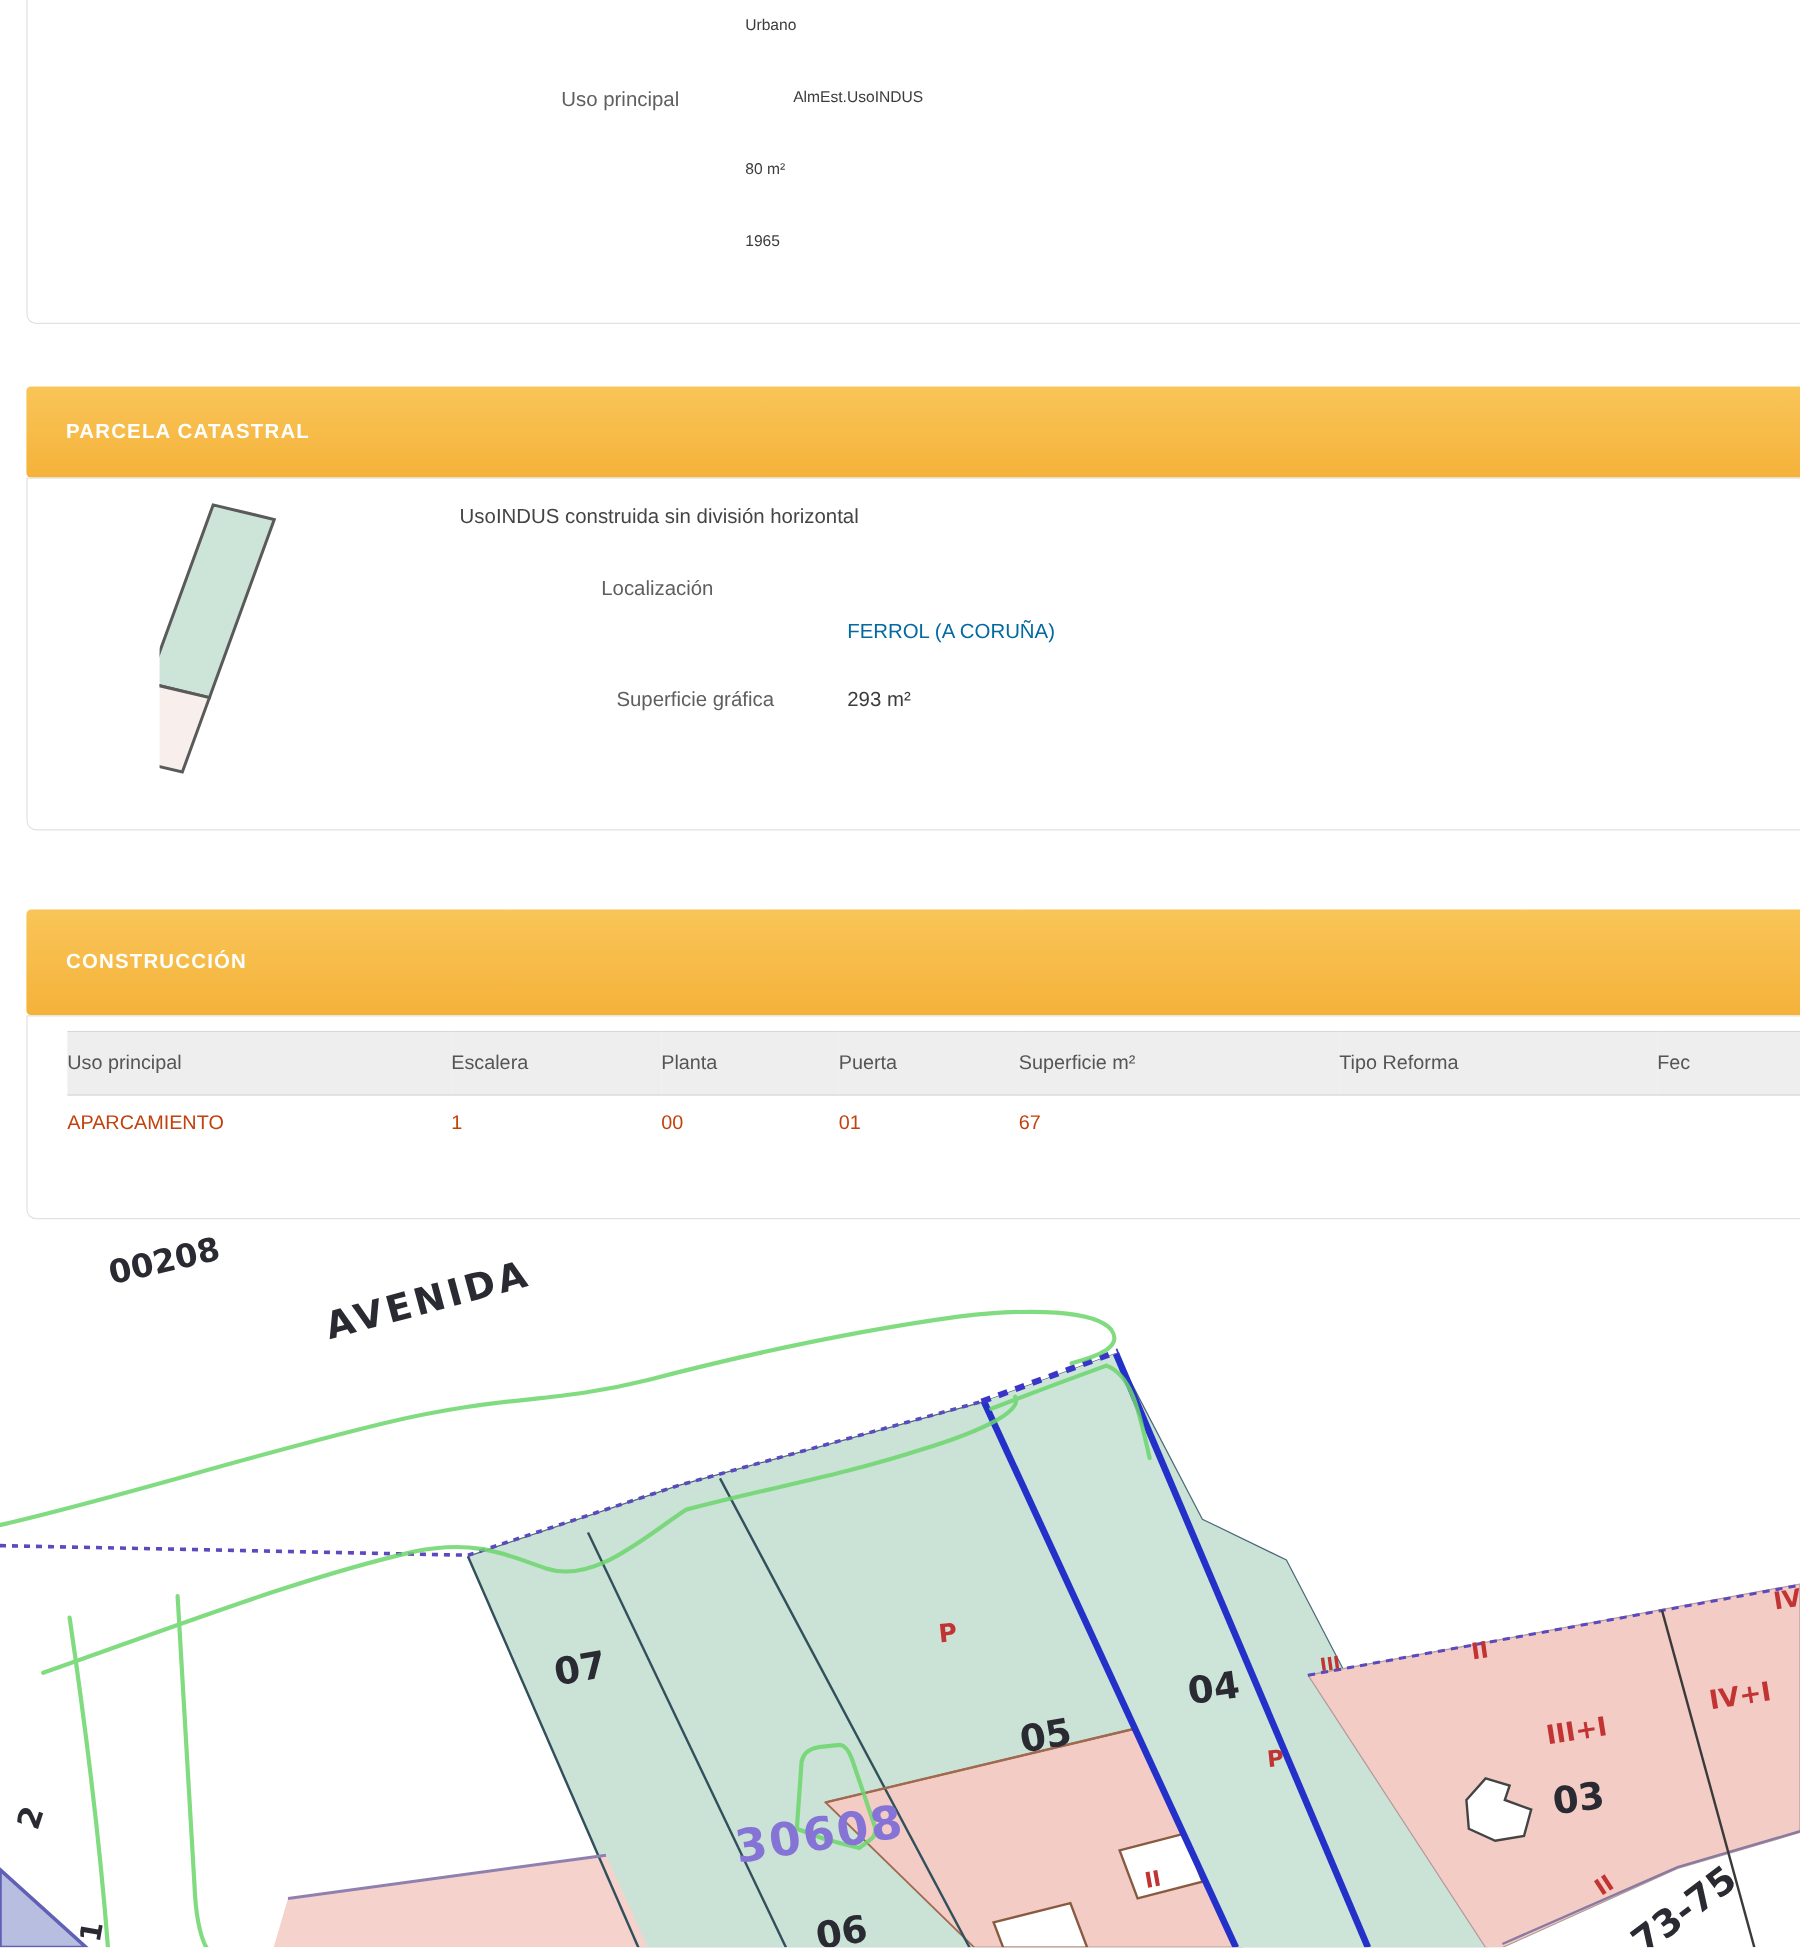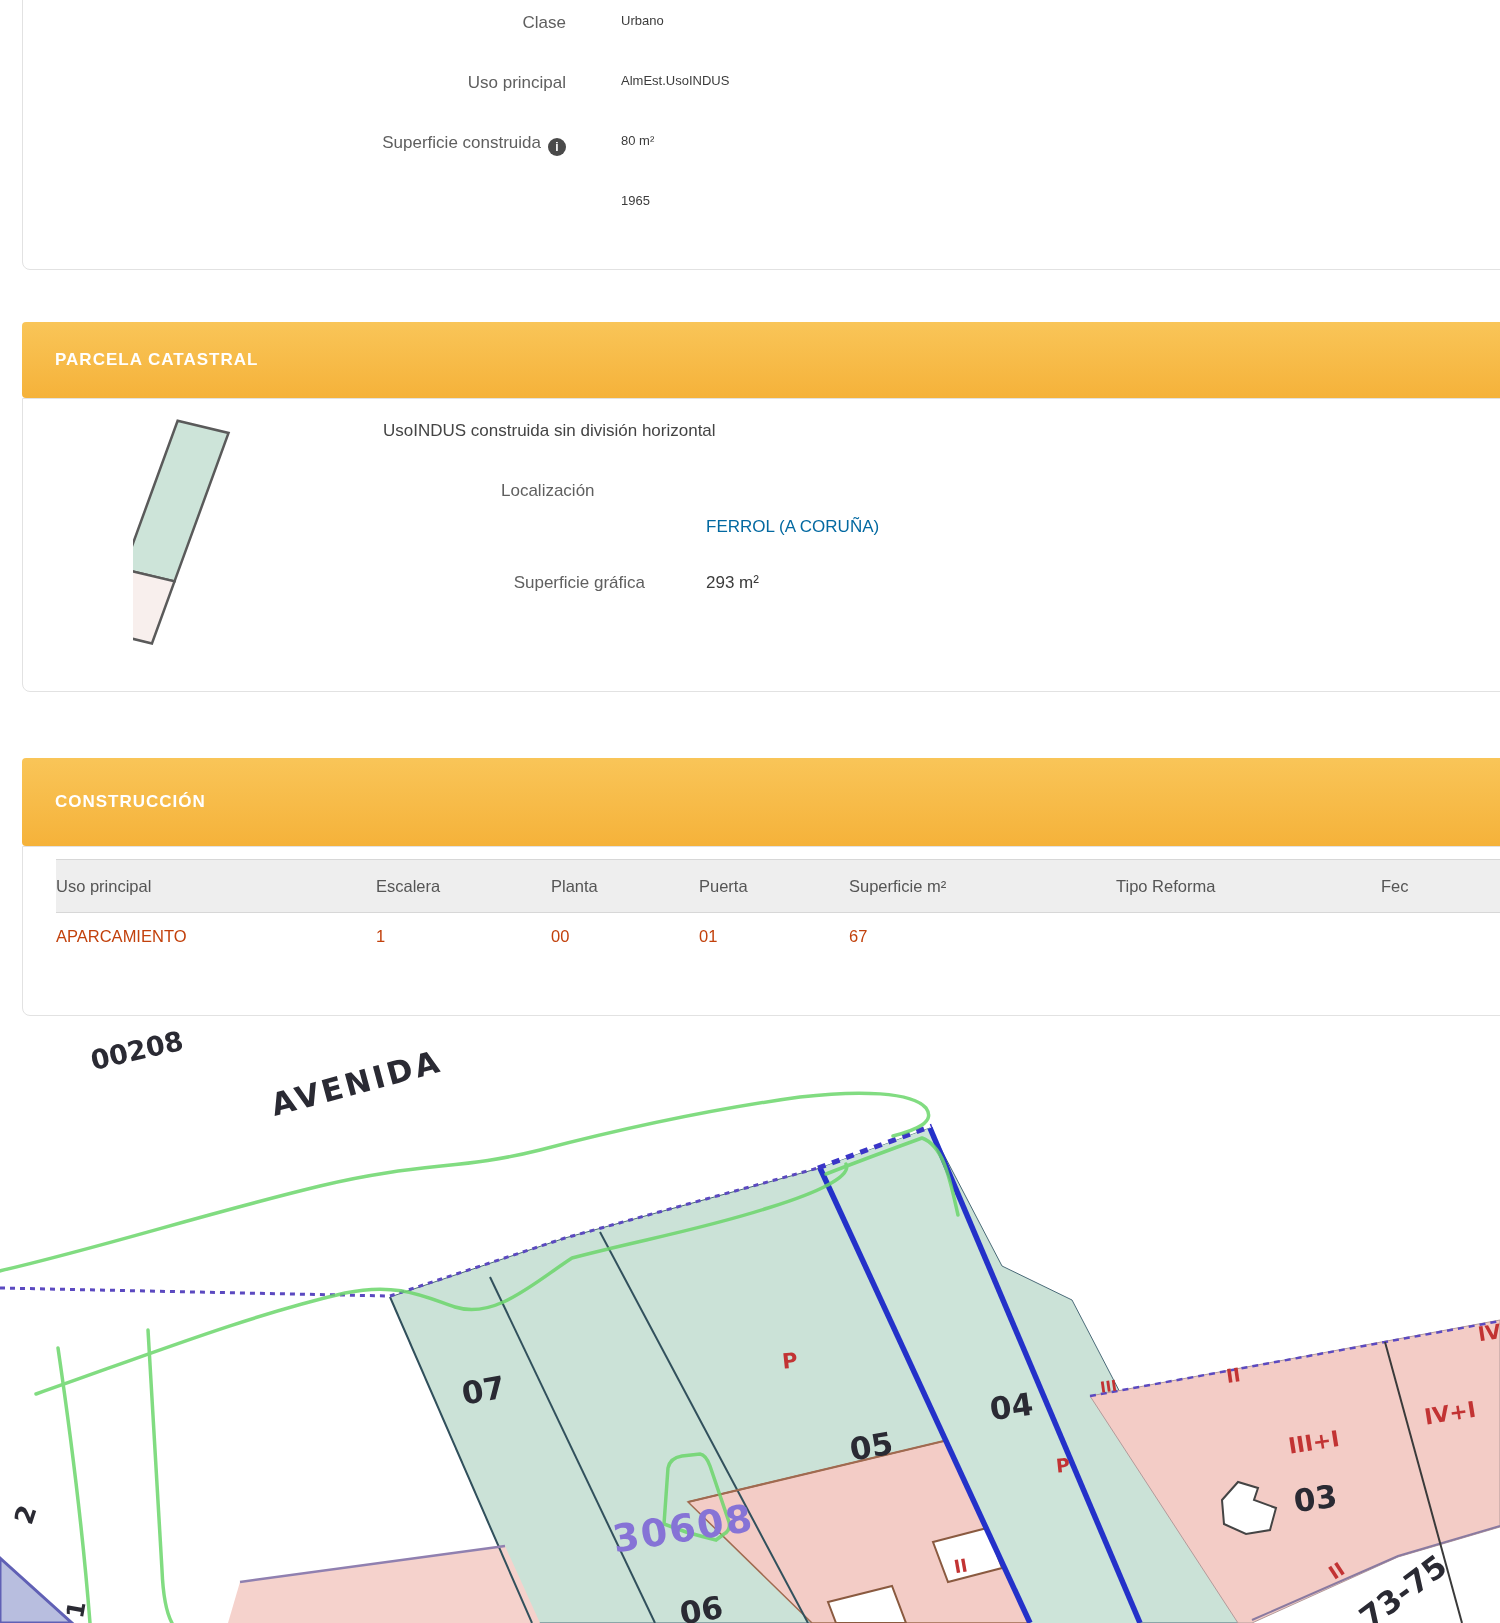--- a/index.html
+++ b/index.html
@@ -22,27 +22,25 @@
         font-weight:normal;color:#555;font-size:16.5px;text-align:left;height:52px;padding:0;}
   table.cons td{color:#c2410c;font-size:16.5px;text-align:left;height:46px;padding:0;}
   .map-label{font-family:"DejaVu Sans",sans-serif;font-weight:bold;}
 </style>
 </head>
 <body>
 
 <div id="page">
 
   <div class="card" style="top:-42px;height:310px;">
-    <div class="row-label" style="top:54px;">Clase</div>
     <div class="row-value" style="top:54px;">Urbano</div>
 
     <div class="row-label" style="top:114px;">Uso principal</div>
-    <div class="row-value" style="top:114px;">AlmEst.UsoINDUS</div>
+    <div class="row-value" style="top:114px;margin-left:40px;">AlmEst.UsoINDUS</div>
 
-    <div class="row-label" style="top:174px;"><span>Superficie construida</span><span class="info-badge">i</span></div>
     <div class="row-value" style="top:174px;">80 m²</div>
 
     <div class="row-value" style="top:234px;">1965</div>
   </div>
 
   <div class="orange-bar" style="top:322px;height:76px;line-height:76px;">
     <span>PARCELA CATASTRAL</span>
   </div>
 
   <div class="card" style="top:398px;height:292px;border-top-left-radius:0;border-top-right-radius:0;">

